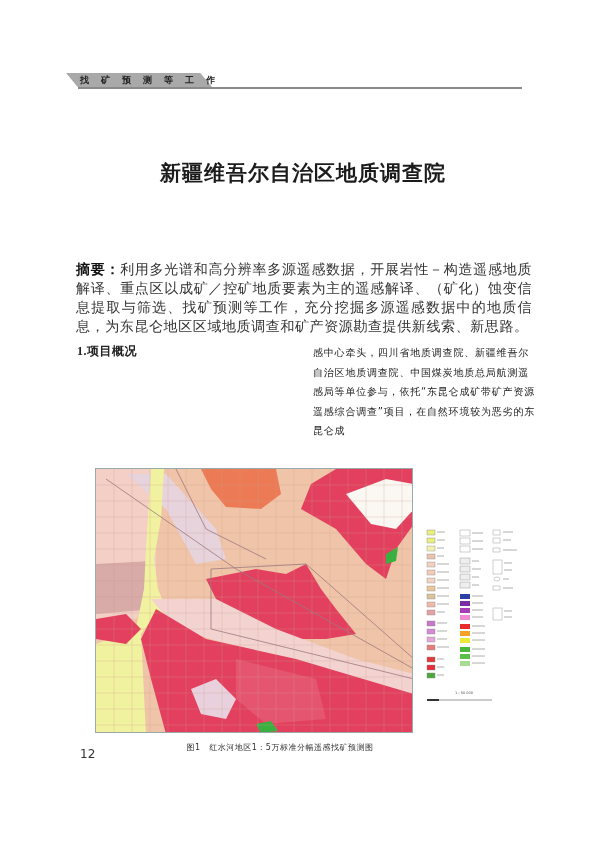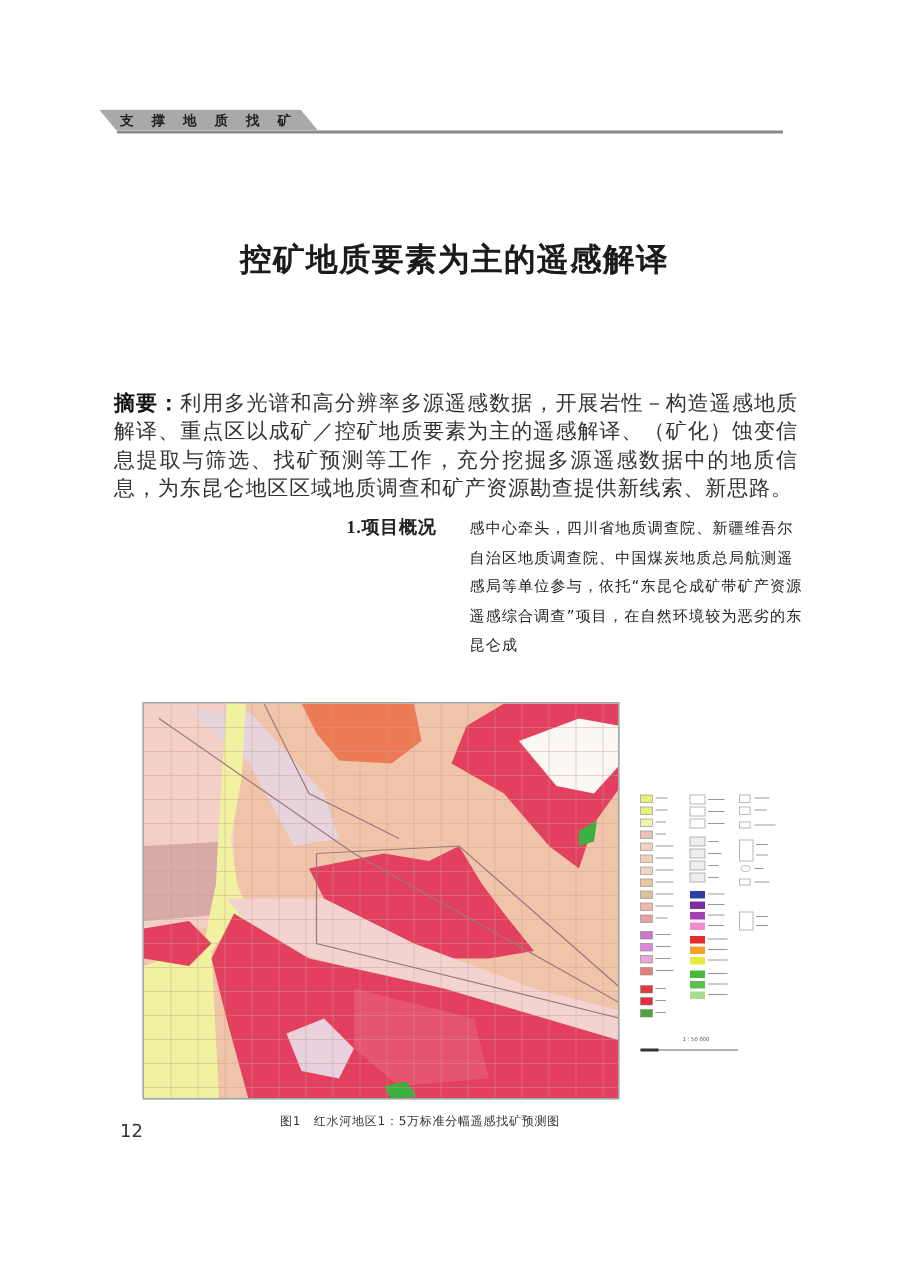--- a/index.html
+++ b/index.html
@@ -25,43 +25,43 @@
 
   
   .abstract { position: absolute; left: 76px; top: 260px; width: 456px; font-family: "DejaVu Serif", serif;
     font-size: 14px; line-height: 19px; color: #333; letter-spacing: 0.6px; text-align: justify; }
   .abstract .label { font-family: "DejaVu Sans", sans-serif; font-weight: bold; color: #111; }
 
   
   .col { position: absolute; top: 342px; font-family: "DejaVu Serif", serif; font-size: 11px; line-height: 19.5px; color: #222; letter-spacing: 0.8px; }
   .col-left { left: 77px; width: 214px; }
   .col-right { left: 313px; width: 222px; top: 343px; font-family: "DejaVu Sans", sans-serif; font-size: 10px; }
-  .section-heading { font-family: Liberation Serif, serif; font-weight: bold; font-size: 12px; text-align: right; margin-bottom: 2px; letter-spacing: 0.5px; }
+  .section-heading { font-family: Liberation Serif, serif; font-weight: bold; font-size: 12px; text-align: left; margin-bottom: 2px; letter-spacing: 0.5px; }
   .indent { text-indent: 2em; }
 
   
   .figure { position: absolute; left: 95px; top: 468px; width: 432px; height: 268px; }
   .map { position: absolute; left: 0; top: 0; width: 318px; height: 265px; border: 1.5px solid #9aa; background: #f2c9b8; overflow: hidden; }
   .map svg { position: absolute; left: 0; top: 0; }
   .legend { position: absolute; left: 322px; top: 0; width: 110px; height: 265px; background: #fff; }
   .caption { position: absolute; left: 0; top: 742px; width: 560px; text-align: center; font-size: 8px; color: #333; letter-spacing: 0.5px; }
 
   .page-num { position: absolute; left: 80px; top: 747px; font-size: 12px; color: #333; }
 </style>
 </head>
 <body>
 
 <div class="header">
   <div class="tab"></div>
-  <div class="tab-text">支撑地质找矿</div>
+  <div class="tab-text">找矿预测等工作</div>
   <div class="rule"></div>
 </div>
 
 <div class="title">
-  <div>控矿地质要素为主的遥感解译</div>
+  <div>新疆维吾尔自治区地质调查院</div>
 </div>
 
 <div class="abstract">
   <span class="label">摘要：</span><span>利用多光谱和高分辨率多源遥感数据，开展岩性－构造遥感地质解译、重点区以成矿／控矿地质要素为主的遥感解译、（矿化）蚀变信息提取与筛选、找矿预测等工作，充分挖掘多源遥感数据中的地质信息，为东昆仑地区区域地质调查和矿产资源勘查提供新线索、新思路。</span>
 </div>
 
 <div class="col col-left">
   <div class="section-heading">1.项目概况</div>
 </div>
 

